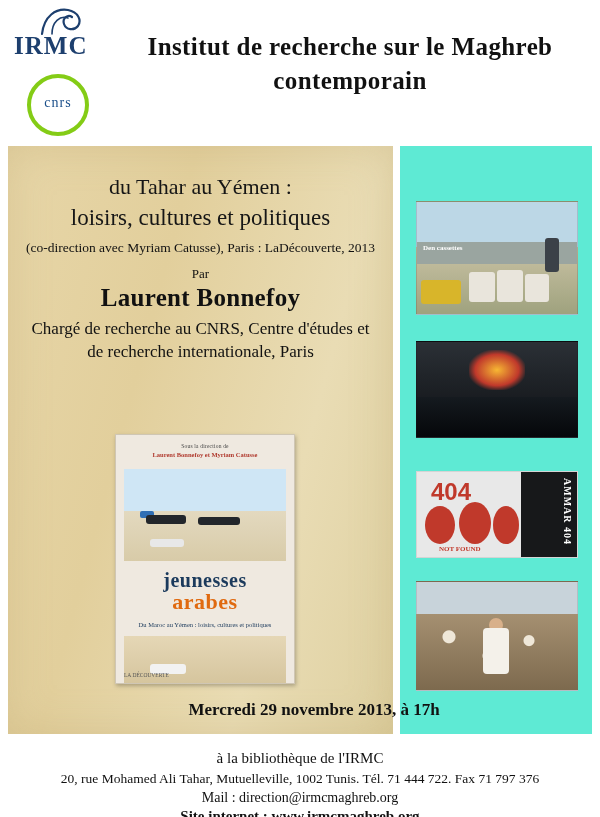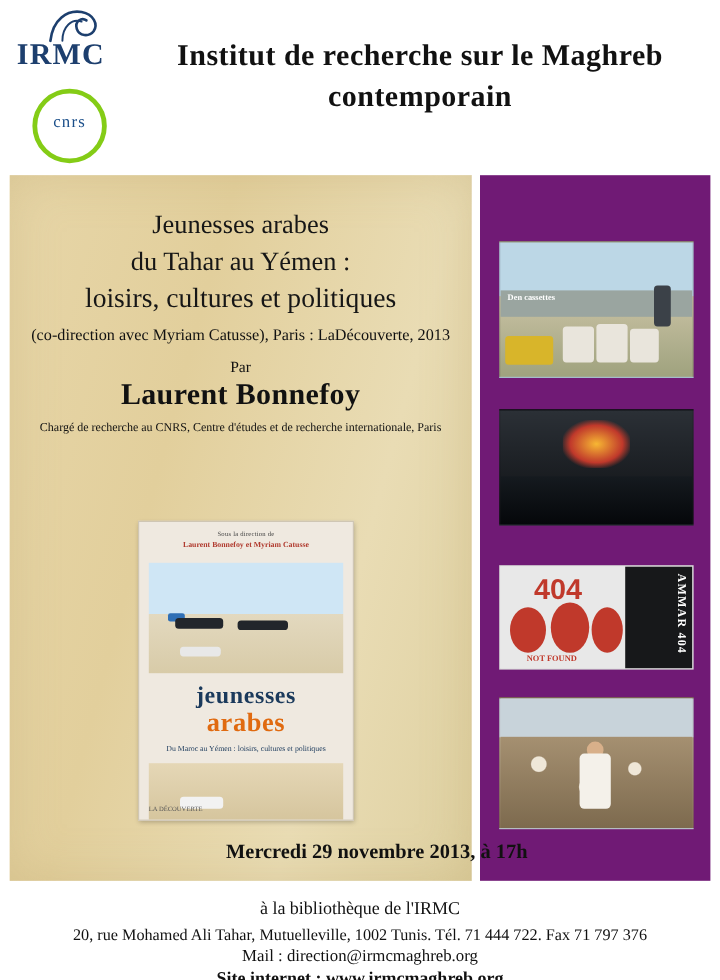--- a/index.html
+++ b/index.html
@@ -110,21 +110,21 @@
     background: linear-gradient(105deg, #e7d6a8 0%, #e2cf9c 35%, #e9dcb4 70%, #ded0a0 100%);
     box-shadow: inset 0 0 40px rgba(190,165,110,0.35);
   }
 
   .right-panel {
     position: absolute;
     left: 400px;
     top: 6px;
     width: 192px;
     height: 588px;
-    background: #701a75;
+    background: #5eead4;
   }
 
   .title-block {
     padding: 25px 18px 0 18px;
     text-align: center;
   }
   .book-title {
     font-size: 22px;
     line-height: 1.42;
     font-weight: normal;
@@ -143,21 +143,21 @@
     font-size: 13px;
   }
   .author {
     margin-top: 2px;
     font-size: 25px;
     font-weight: bold;
     letter-spacing: 0.3px;
   }
   .affiliation {
     margin-top: 6px;
-    font-size: 10px;
+    font-size: 17px;
     line-height: 1.35;
     text-align: center;
   }
 
   
   .book-cover {
     position: absolute;
     left: 107px;
     top: 288px;
     width: 178px;
@@ -260,21 +260,21 @@
   .p1 .s3 { left:108px; top:72px; width:24px; height:28px; }
   .p1 .fig { position:absolute; left:128px; top:36px; width:14px; height:34px; background:#3b4148; border-radius:3px;}
   .p1 .cap { position:absolute; left:6px; top:42px; font-size:7px; color:#fff; font-weight:bold;}
 
   .p2 .flame { position:absolute; left:52px; top:8px; width:56px; height:40px; background: radial-gradient(ellipse at center, #f7b733 0%, #c0392b 55%, rgba(0,0,0,0) 75%); }
   .p2 .crowd { position:absolute; left:0; bottom:0; width:160px; height:40px; background: linear-gradient(#151a1f, #05070a); }
 
   .p3 .redbar { position:absolute; left:0; top:0; width:104px; height:85px; background:#e8e8e8; }
   .p3 .black { position:absolute; right:0; top:0; width:56px; height:85px; background:#17181a; }
   .p3 .black .vtext { position:absolute; right:4px; top:6px; writing-mode: vertical-rl; color:#fff; font-size:10px; font-weight:bold; letter-spacing:1px;}
-  .p3 .num40 { position:absolute; left:28px; top:6px; font-size:24px; font-weight:bold; color:#c0392b; font-family:"Liberation Sans", sans-serif;}
+  .p3 .num40 { position:absolute; left:14px; top:6px; font-size:24px; font-weight:bold; color:#c0392b; font-family:"Liberation Sans", sans-serif;}
   .p3 .mouth { position:absolute; background:#c0392b; border-radius:50%; }
   .p3 .m1 { left:8px; top:34px; width:30px; height:38px; }
   .p3 .m2 { left:42px; top:30px; width:32px; height:42px; }
   .p3 .m3 { left:76px; top:34px; width:26px; height:38px; }
   .p3 .tag { position:absolute; left:22px; bottom:4px; font-size:7px; color:#c0392b; font-weight:bold;}
 
   .p4 .sky { position:absolute; left:0; top:0; width:160px; height:32px; background:#c8d3da; }
   .p4 .mass { position:absolute; left:0; top:32px; width:160px; height:76px;
     background:
       radial-gradient(circle at 20% 30%, #efe7d8 0 6px, rgba(0,0,0,0) 7px),
@@ -341,21 +341,20 @@
       <div>Institut de recherche sur le Maghreb</div>
       <div>contemporain</div>
     </div>
   </div>
 
   <div class="body-area">
 
     <div class="left-panel">
       <div class="title-block">
         <div class="book-title">
-          <div>Jeunesses arabes</div>
           <div>du Tahar au Yémen :</div>
           <div class="l3">loisirs, cultures et politiques</div>
         </div>
         <div class="subtitle">(co-direction avec Myriam Catusse), Paris : LaDécouverte, 2013</div>
         <div class="by">Par</div>
         <div class="author">Laurent Bonnefoy</div>
         <div class="affiliation">Chargé de recherche au CNRS, Centre d'études et de recherche internationale, Paris</div>
       </div>
 
       <div class="book-cover">

